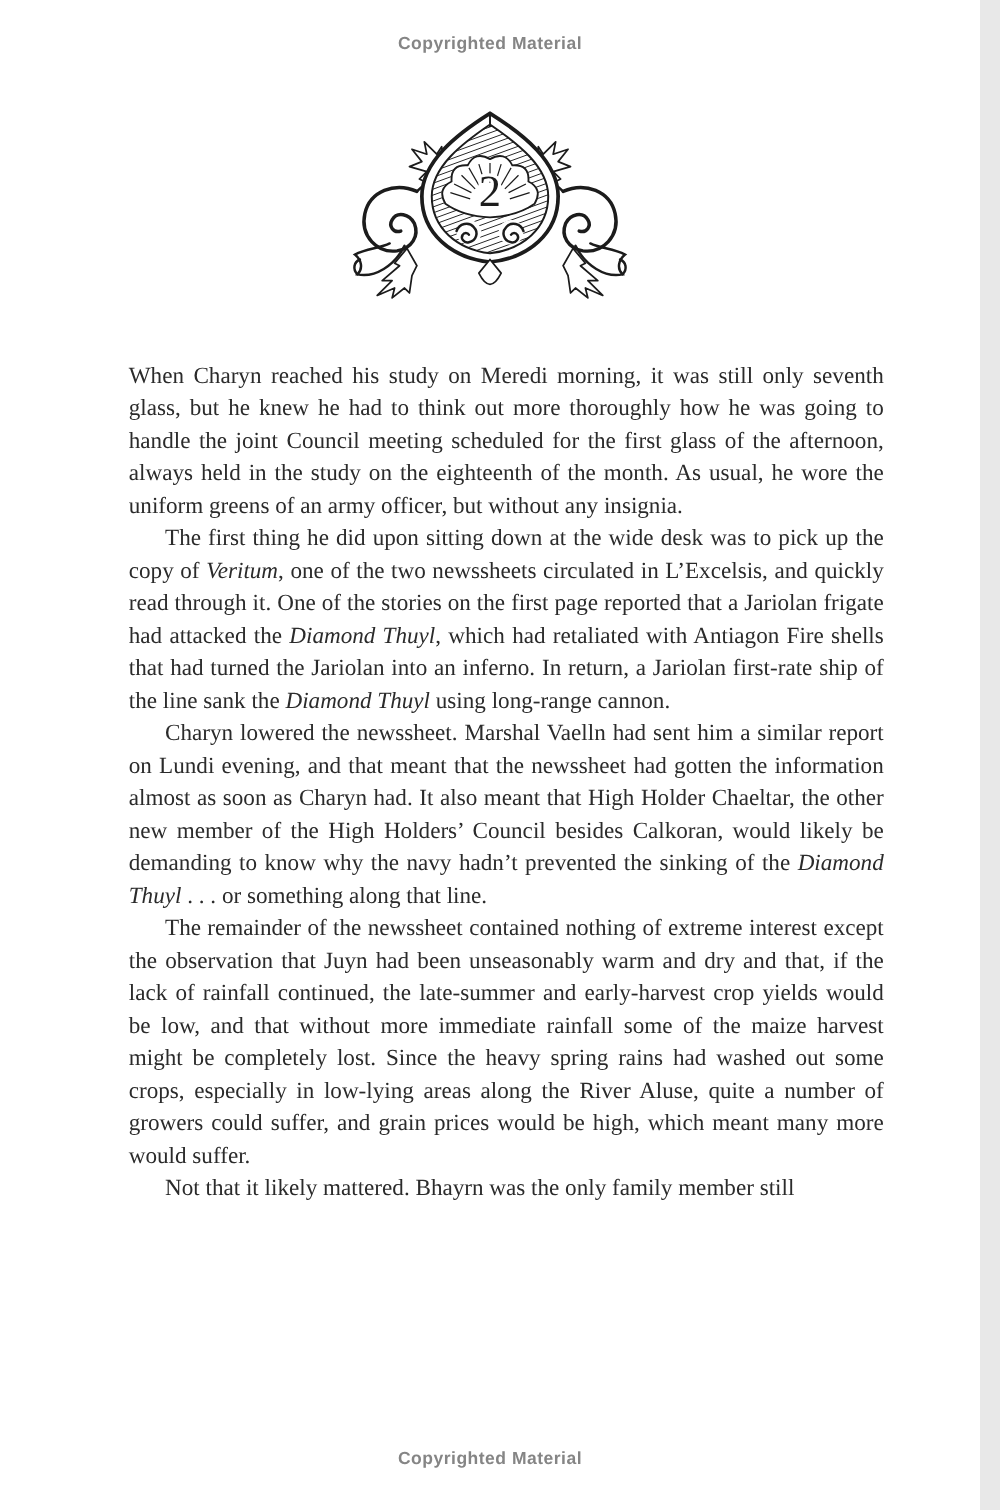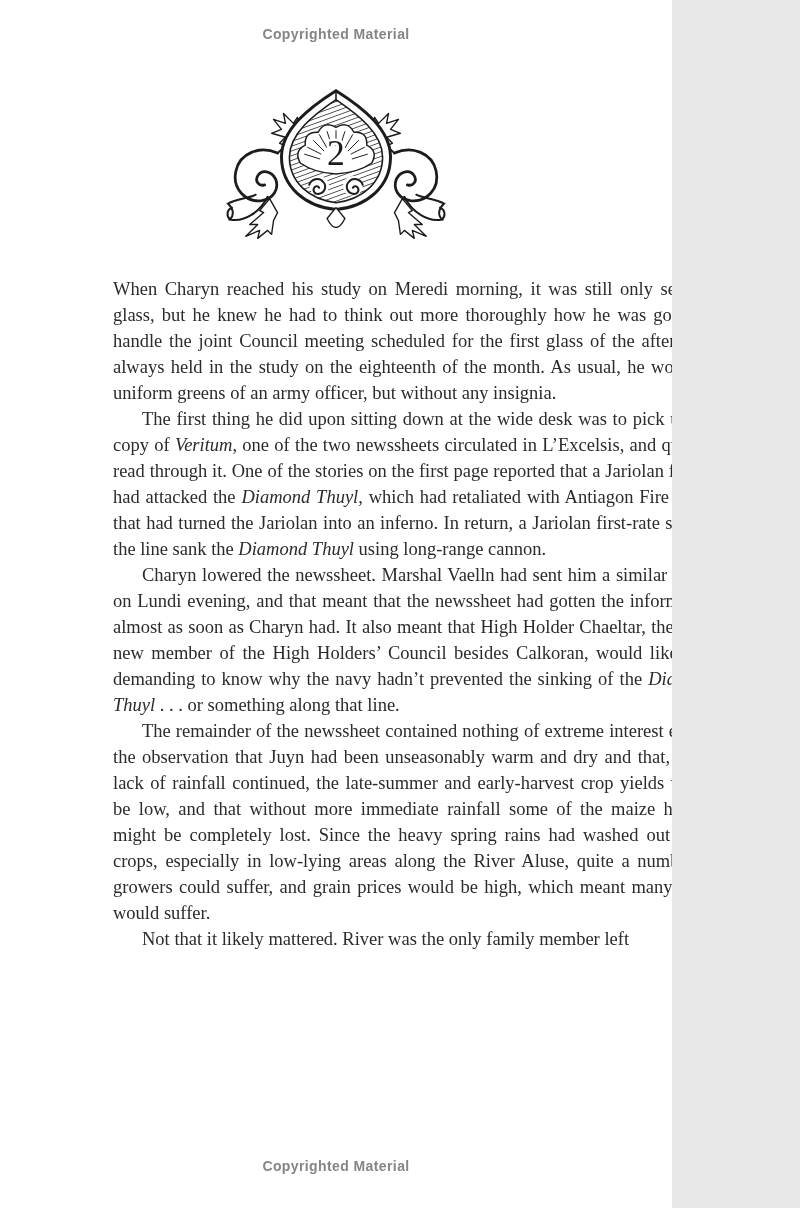--- a/index.html
+++ b/index.html
@@ -1,43 +1,42 @@
 <!DOCTYPE html>
 <html lang="en"><head>
 <meta charset="utf-8">
 <style>
   html,body{margin:0;padding:0;background:#e8e8e8;}
   .page{
     position:relative;
-    width:672px;height:1208px;
+    width:784px;height:1208px;
     background:#ffffff;
     overflow:hidden;
     font-family:"Liberation Serif", serif;
   }
   .notice{
     position:absolute;left:0;right:0;
     text-align:center;
     font-family:"Liberation Sans", sans-serif;
     font-size:14px;font-weight:bold;
     letter-spacing:0.4px;
     color:#858585;
   }
   .notice-top{top:26px;}
   .notice-bottom{top:1158px;}
   .ornament{
     position:absolute;top:88px;left:0;right:0;
     display:flex;justify-content:center;
   }
   .body-text{
-    position:absolute;top:276px;left:103px;width:604px;
+    position:absolute;top:288px;left:103px;width:604px;
     color:#2b2b2b;
     font-size:18.5px;line-height:26px;
     text-align:justify;
     hyphens:auto;
-    margin-left:10px;
   }
   .body-text p{margin:0;padding:0;}
   .body-text p.indent{text-indent:29px;}
   .body-text em{}
   .orn-stroke{fill:none;stroke:#1c1c1c;stroke-width:2;stroke-linecap:round;}
   .orn-leaf{fill:#ffffff;stroke:#1c1c1c;stroke-width:1.4;stroke-linejoin:round;}
   .chapter-num{
     font-family:"Liberation Serif", serif;
     font-size:36px;
     fill:#1c1c1c;
@@ -122,18 +121,18 @@
         <path class="orn-leaf" d="M113,119 L104,130 Q113,148 122,130 Z"></path>
       </g>
     </svg>
   </div>
 
   <div class="body-text" style="color: rgb(43, 43, 43);">
       <p class=""><span>When Charyn reached his study on Meredi morning, it was still only seventh glass, but he knew he had to think out more thoroughly how he was going to handle the joint Council meeting scheduled for the first glass of the afternoon, always held in the study on the eighteenth of the month. As usual, he wore the uniform greens of an army officer, but without any insignia.</span></p>
       <p class="indent"><span>The first thing he did upon sitting down at the wide desk was to pick up the copy of </span><em>Veritum</em><span>, one of the two newssheets circulated in L’Excelsis, and quickly read through it. One of the stories on the first page reported that a Jariolan frigate had attacked the </span><em>Diamond Thuyl</em><span>, which had retaliated with Antiagon Fire shells that had turned the Jariolan into an inferno. In return, a Jariolan first-rate ship of the line sank the </span><em>Diamond Thuyl</em><span> using long-range cannon.</span></p>
       <p class="indent"><span>Charyn lowered the newssheet. Marshal Vaelln had sent him a similar report on Lundi evening, and that meant that the newssheet had gotten the information almost as soon as Charyn had. It also meant that High Holder Chaeltar, the other new member of the High Holders’ Council besides Calkoran, would likely be demanding to know why the navy hadn’t prevented the sinking of the </span><em>Diamond Thuyl</em><span> . . . or something along that line.</span></p>
       <p class="indent"><span>The remainder of the newssheet contained nothing of extreme interest except the observation that Juyn had been unseasonably warm and dry and that, if the lack of rainfall continued, the late-summer and early-harvest crop yields would be low, and that without more immediate rainfall some of the maize harvest might be completely lost. Since the heavy spring rains had washed out some crops, especially in low-lying areas along the River Aluse, quite a number of growers could suffer, and grain prices would be high, which meant many more would suffer.</span></p>
-      <p class="indent"><span>Not that it likely mattered. River was the only family member left</span></p>
+      <p class="indent"><span>Not that it likely mattered. Bhayrn was the only family member still</span></p>
     </div>
 
   <div class="notice notice-bottom" style="color: rgb(133, 133, 133);">Copyrighted Material</div>
 
 </div>
 
 </body></html>

